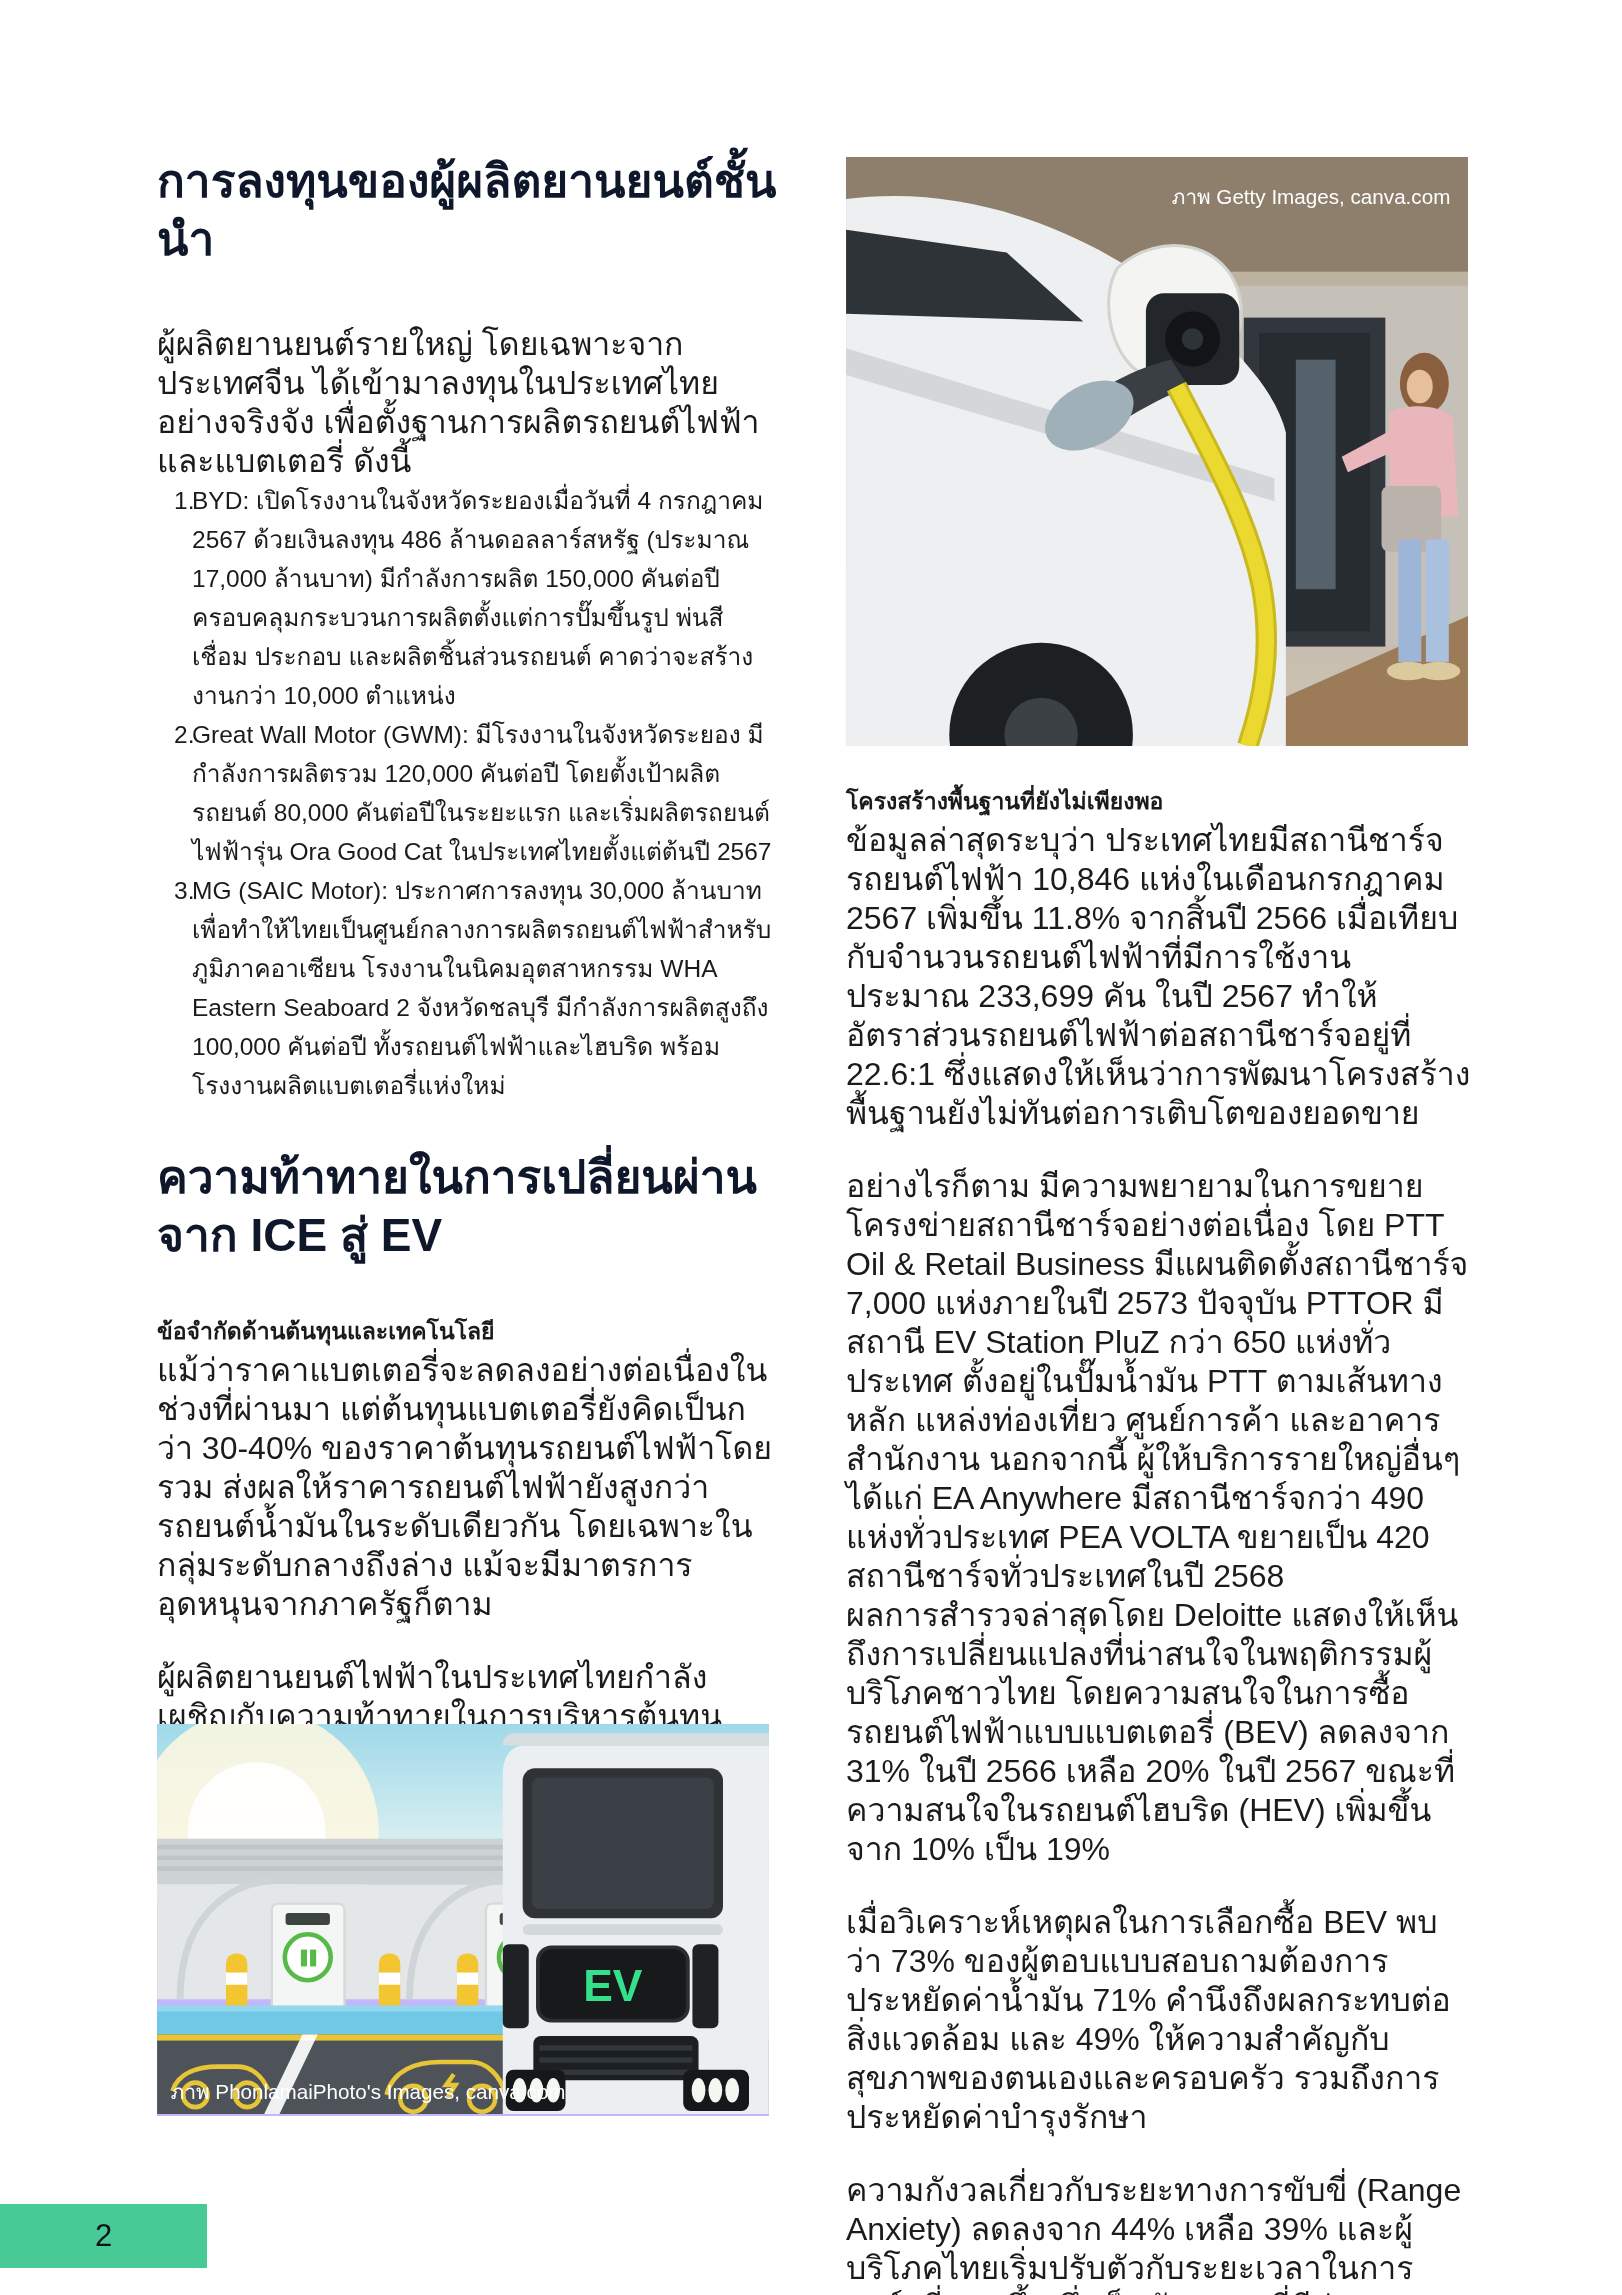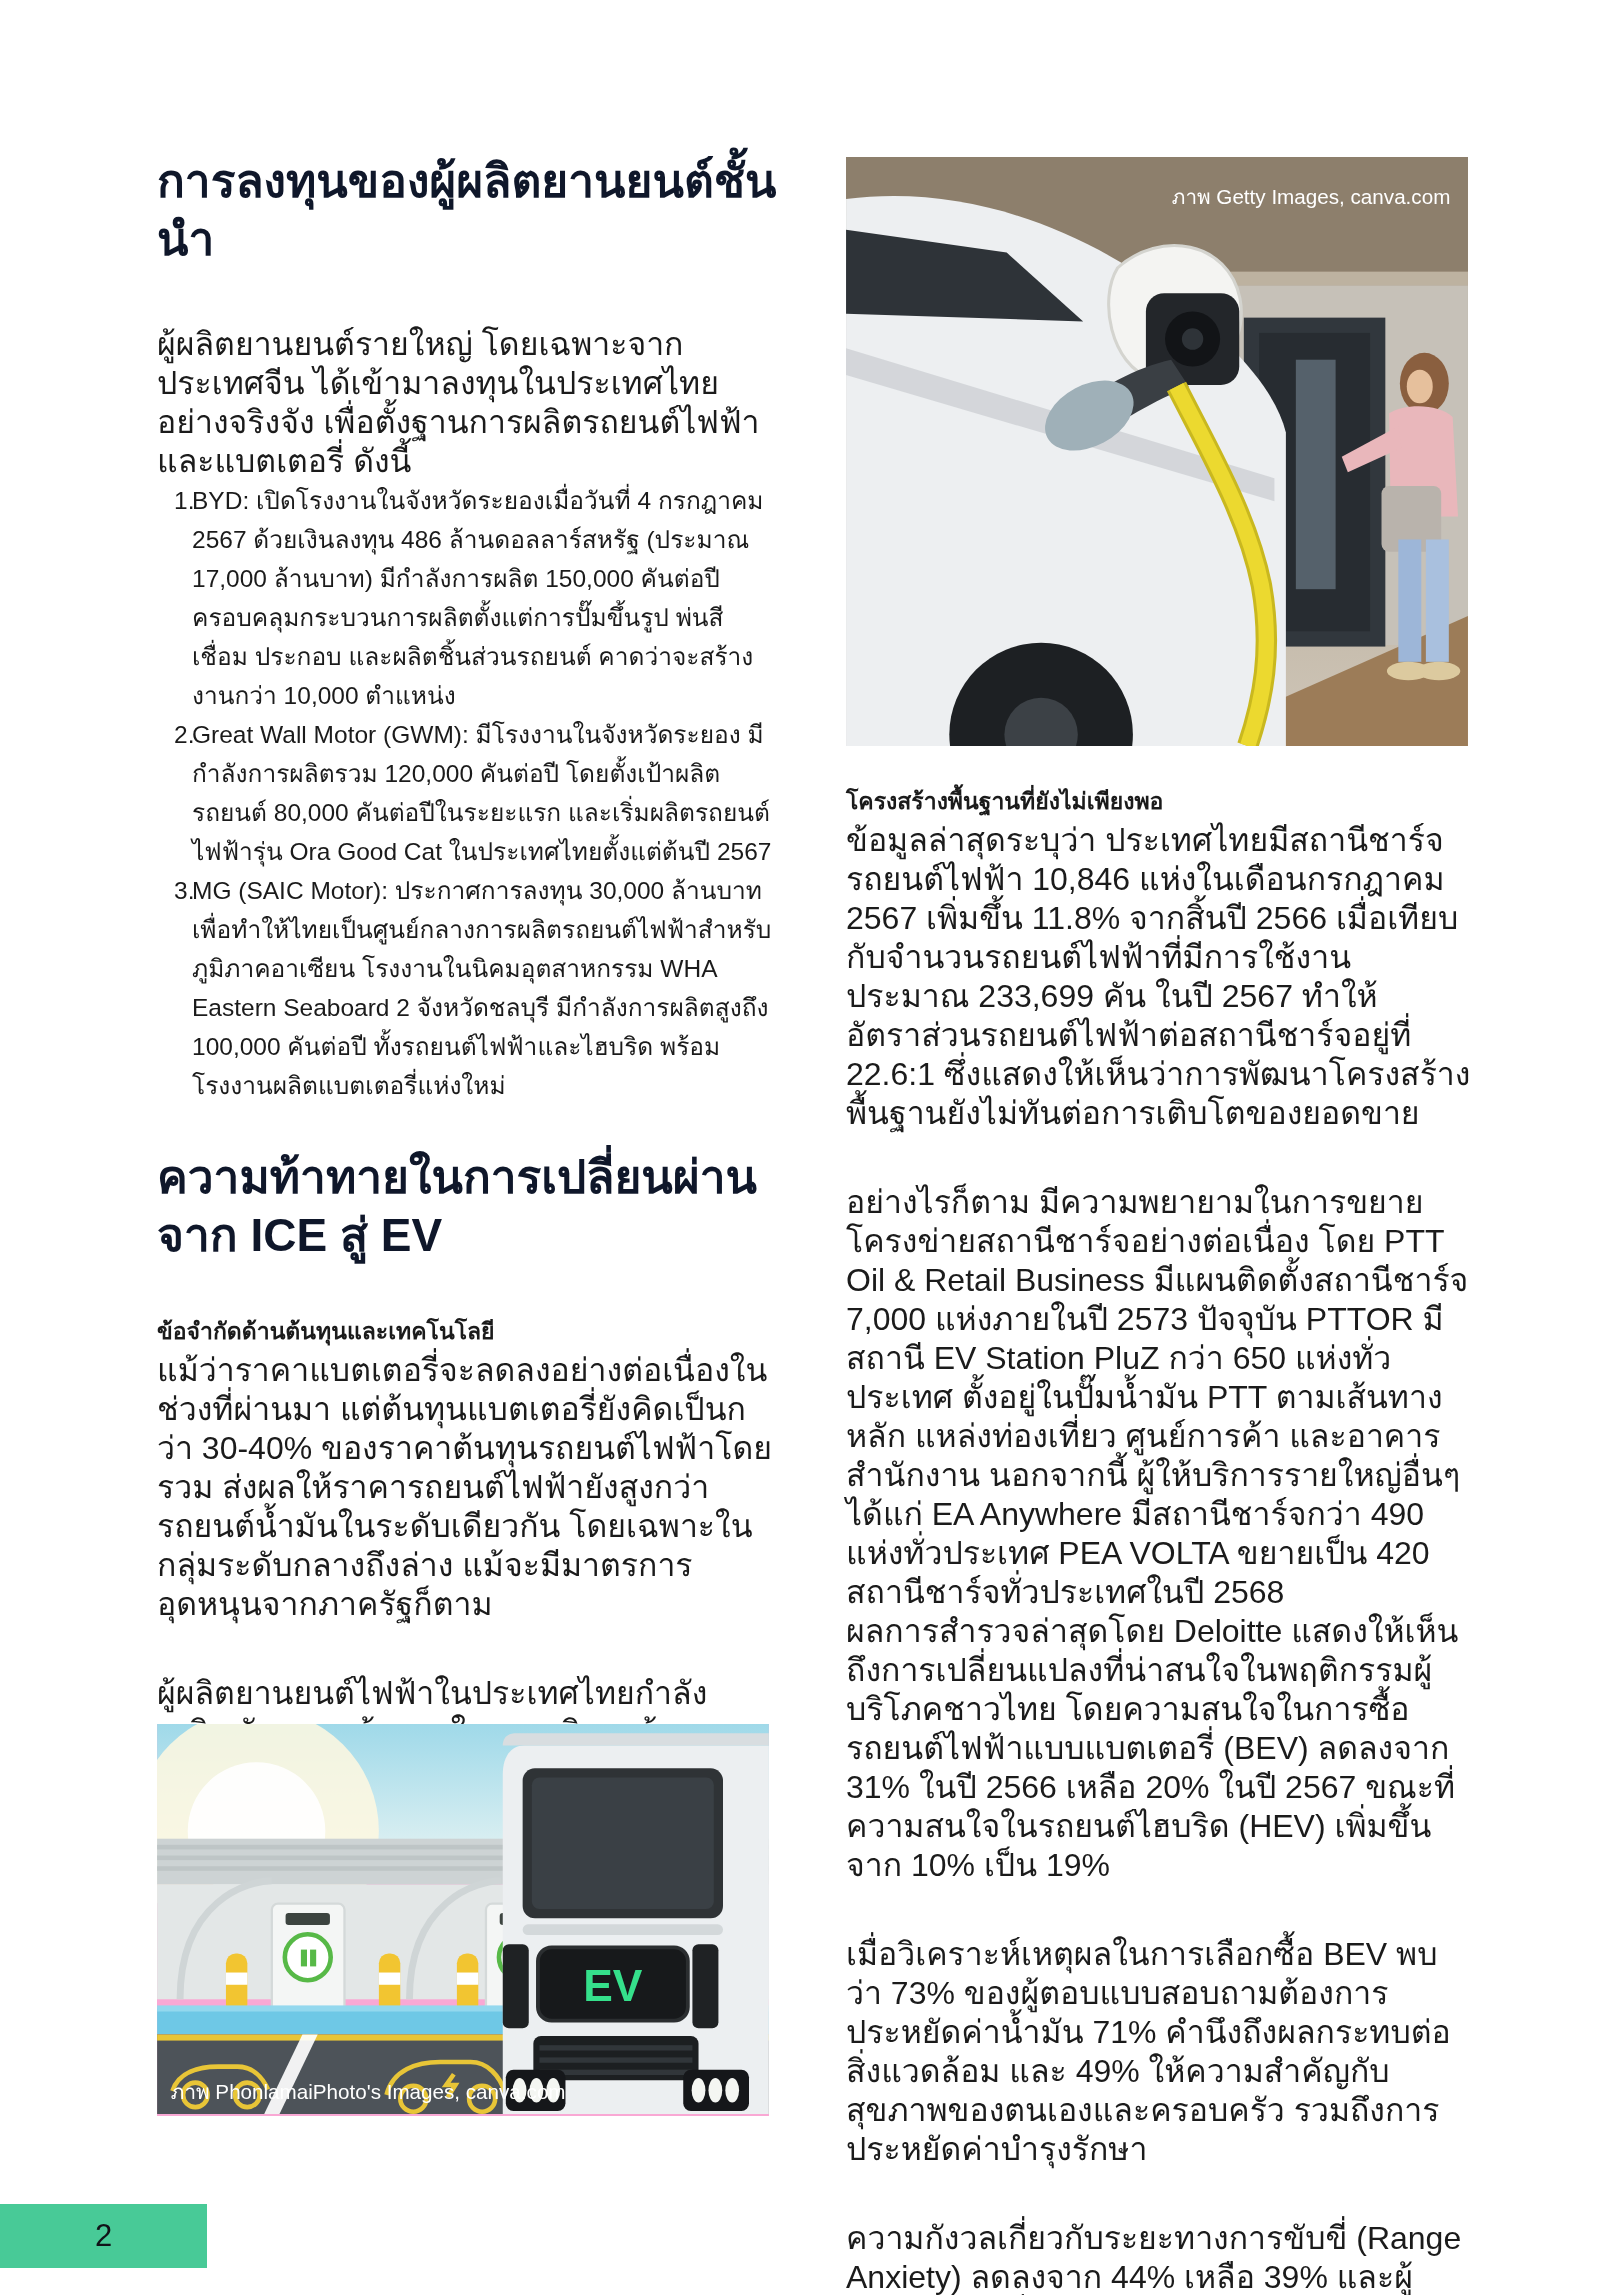--- a/index.html
+++ b/index.html
@@ -31,21 +31,21 @@
   }
   h1.green.second{
     margin-top:44px;
     margin-bottom:48px;
   }
   .body-text{
     font-size:32px;
     line-height:39px;
     margin:0;
   }
-  .para-gap{margin-top:50px;}
+  .para-gap{margin-top:34px;}
   .subhead{
     font-size:23px;
     line-height:39px;
     font-weight:700;
     margin:0;
   }
   .num-list{margin:0;padding:0;list-style:none;}
   .num-item{
     position:relative;
     padding-left:35px;
@@ -53,21 +53,21 @@
     line-height:39px;
   }
   .num-item .num{
     position:absolute;
     left:17px;
     top:0;
   }
   .photo{
     position:absolute;
     overflow:hidden;
-    background:#f9a8d4;
+    background:#c4b5fd;
   }
   .photo svg{display:block;}
   .photo-top-right{left:846px; top:157px; width:622px; height:589px;}
   .photo-bottom-left{left:157px; top:1724px; width:612px; height:392px;}
   .footer-bar{
     position:absolute;
     left:0; top:2204px;
     width:207px; height:64px;
     background:#48ca97;
     display:flex;

